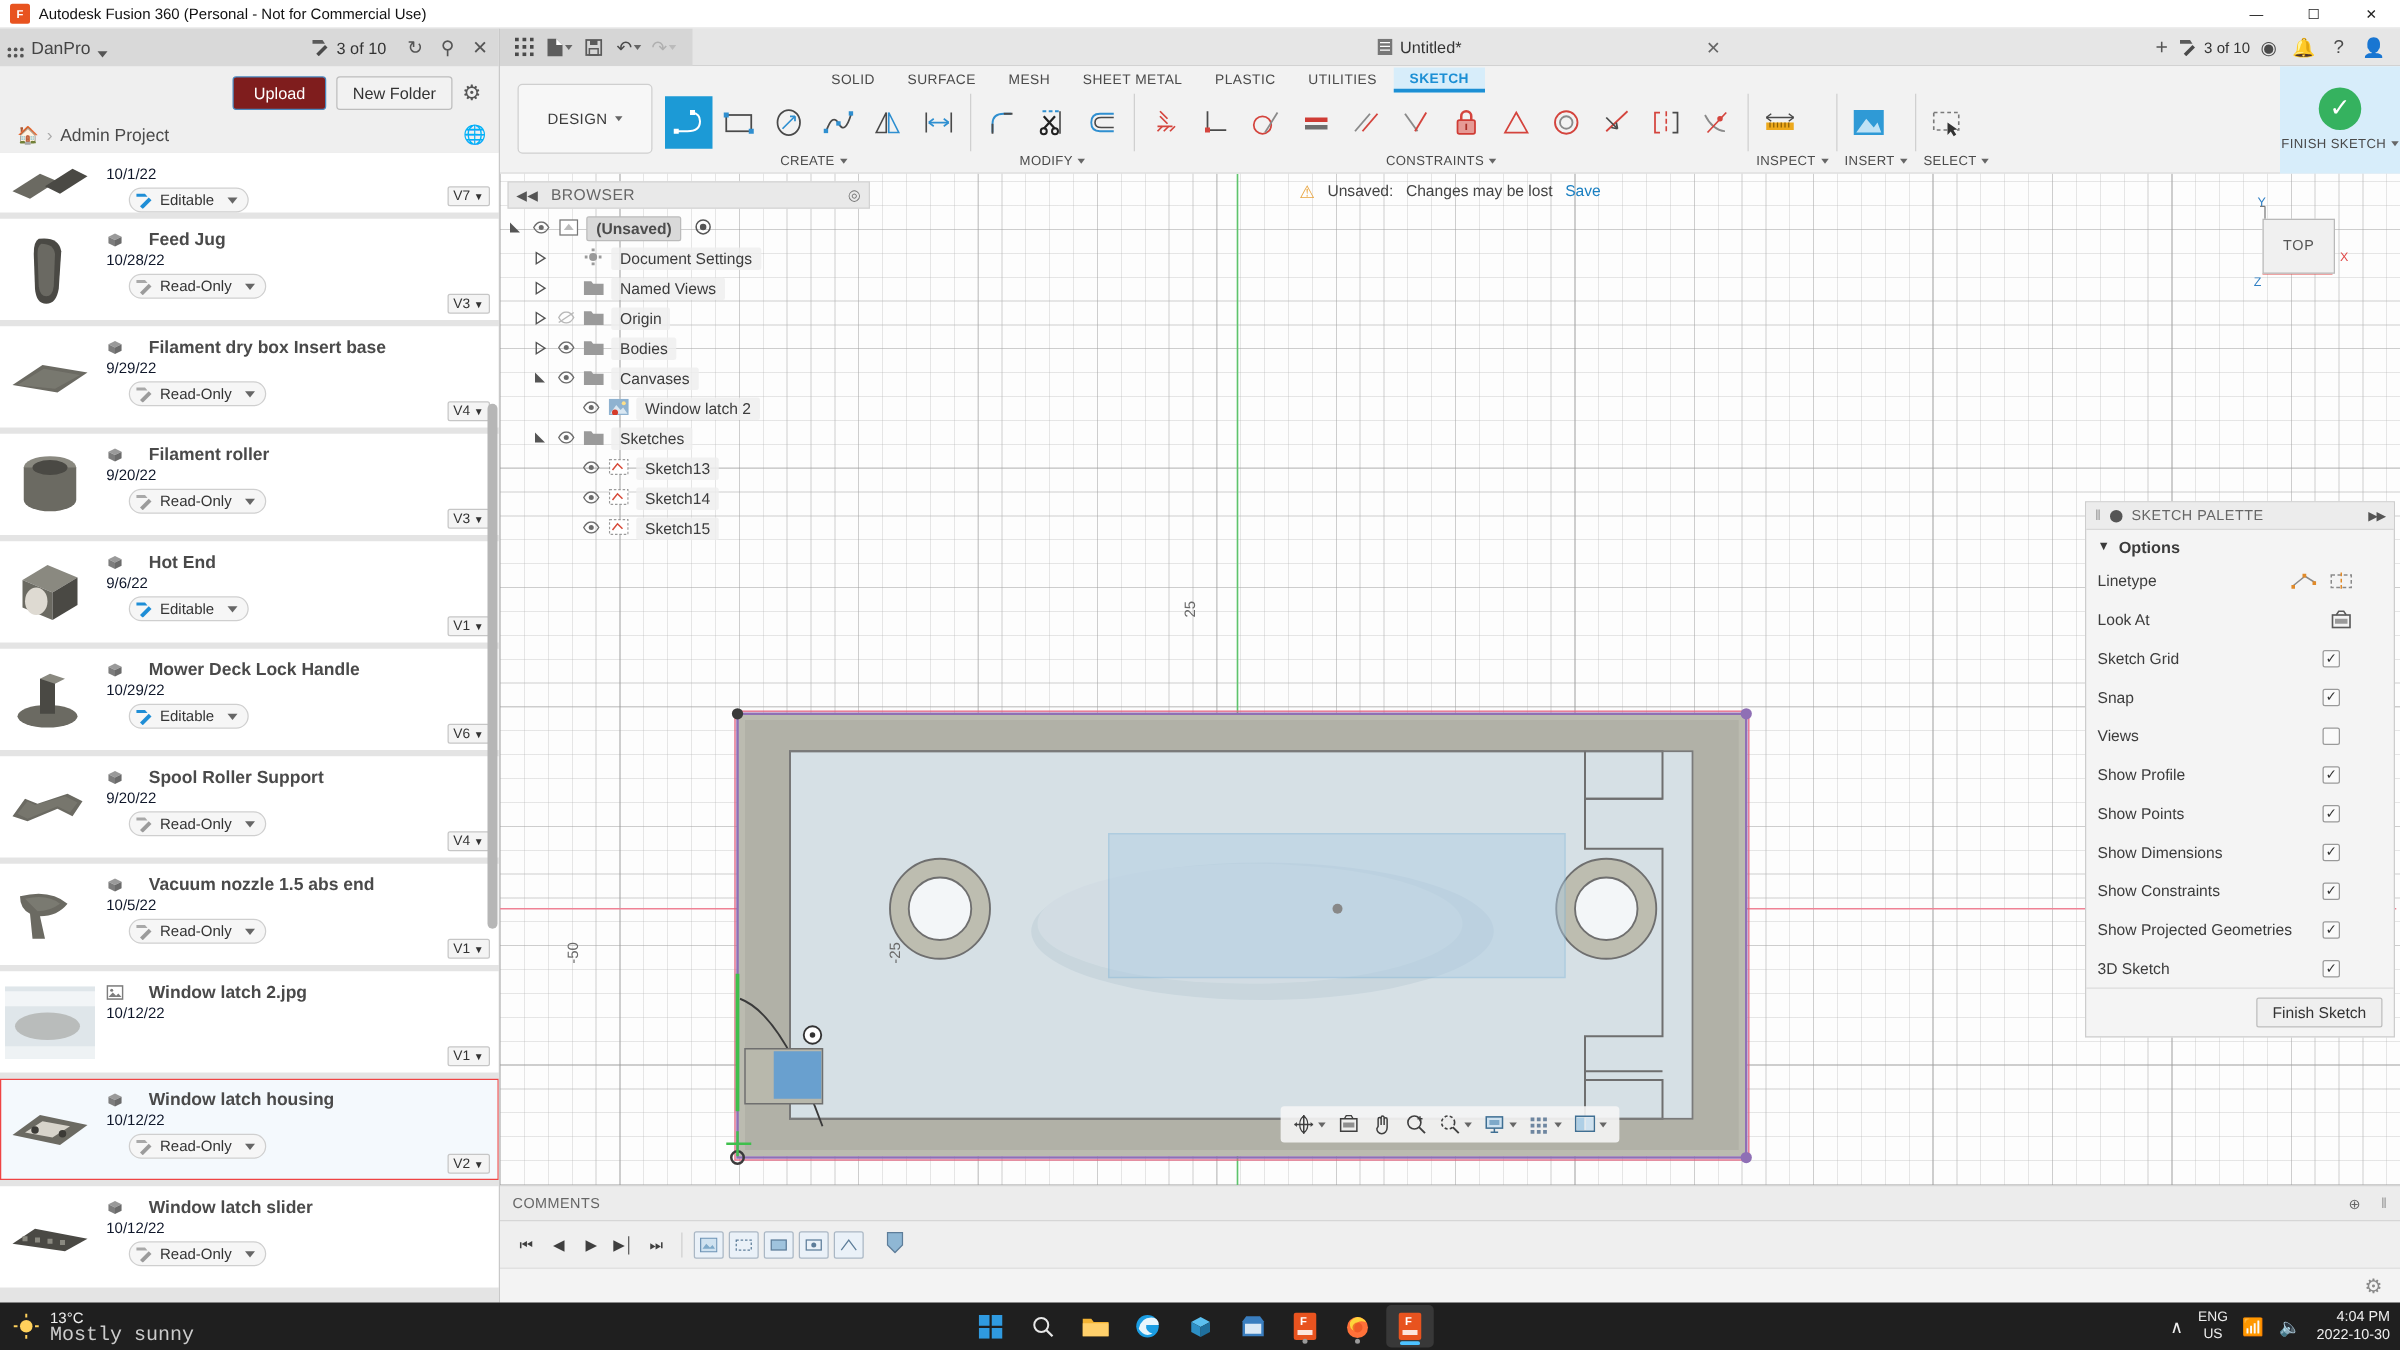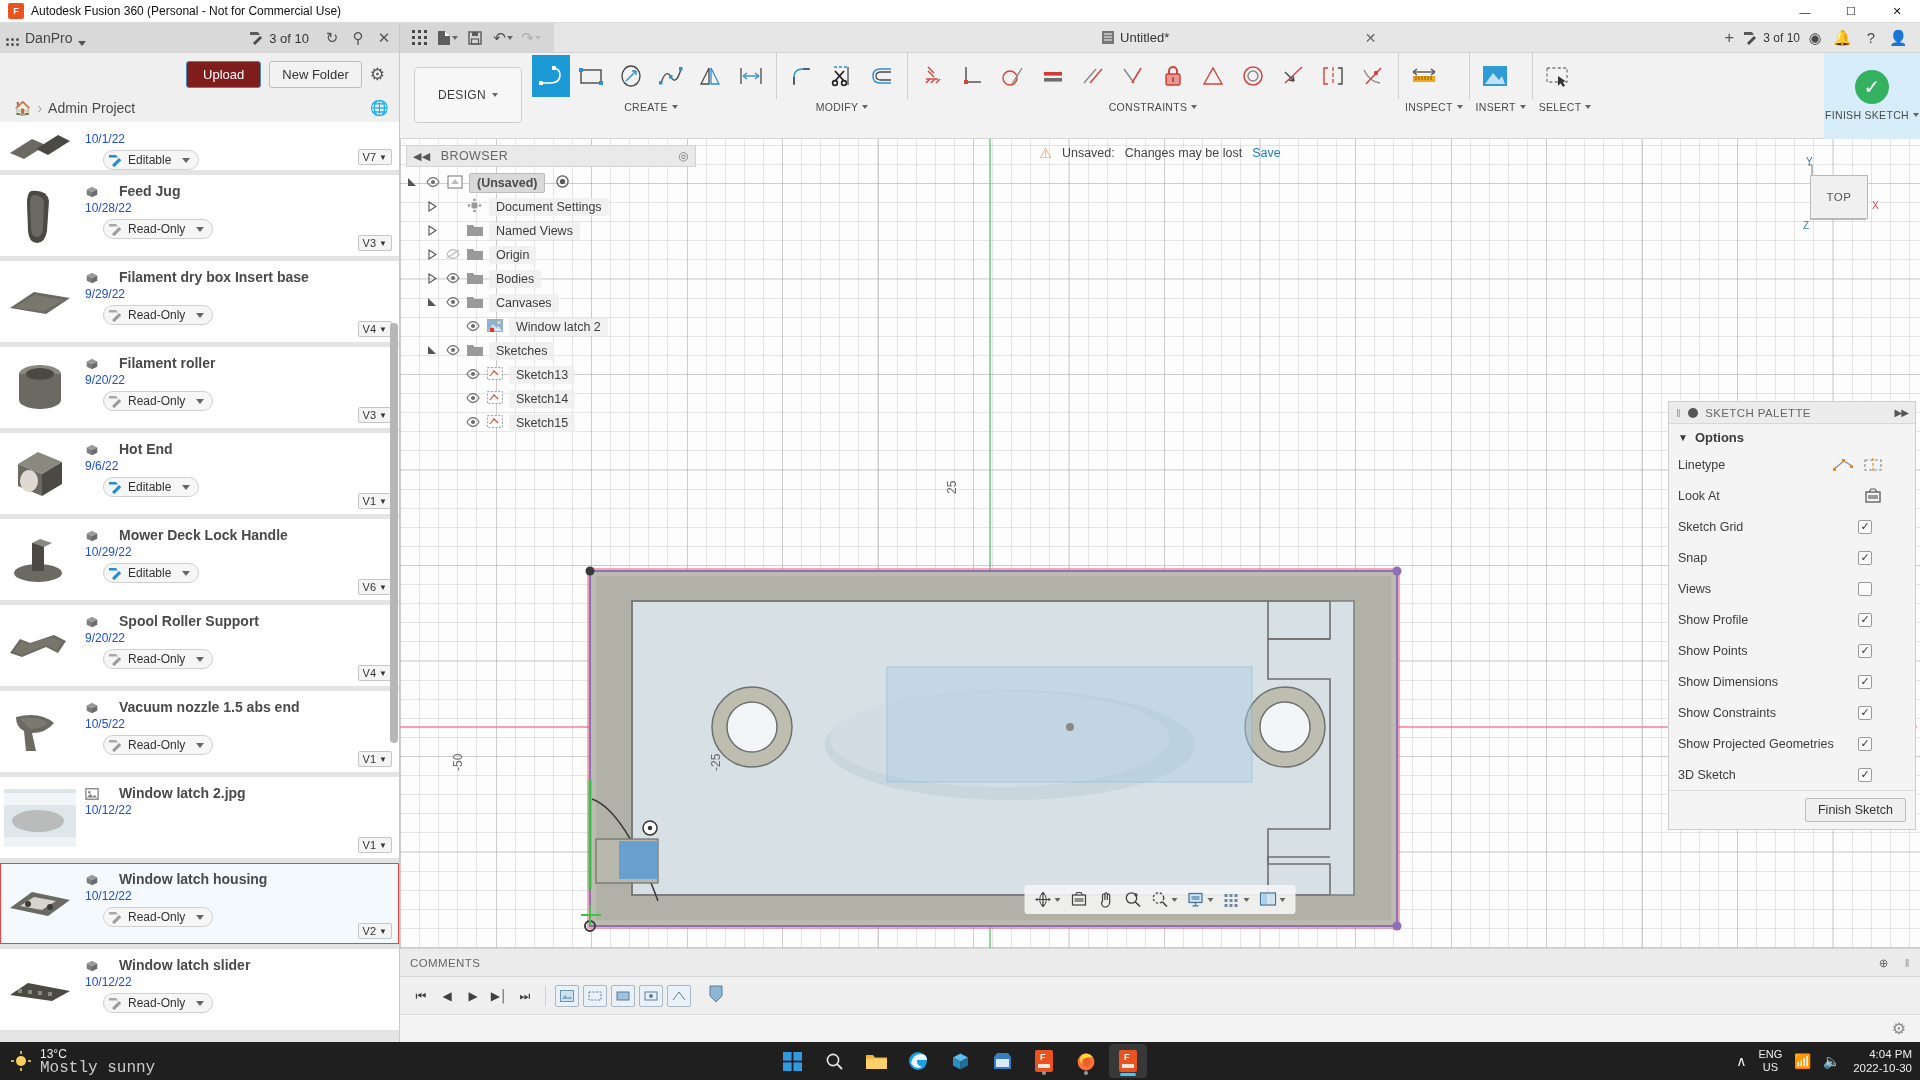--- a/index.html
+++ b/index.html
@@ -65,21 +65,21 @@
   .filelist { flex:1; overflow:hidden; position:relative; background:#e4e4e4; }
   .file-row { display:flex; background:#fff; margin-bottom:5px; height:81px; align-items:stretch;
               border:1px solid transparent; }
   .file-row.selected { border:1px solid #ef4444; background:#f4f9fd; }
   .thumb { width:78px; min-width:78px; display:flex; align-items:center; justify-content:center;
            overflow:hidden; }
   .thumb svg { display:block; }
   .f-info { flex:1; padding:7px 6px 0 6px; position:relative; }
   .f-name { display:flex; align-items:flex-end; gap:20px; font-size:14px; font-weight:bold;
             color:#4a4a4a; }
-  .f-date { font-size:12px; color:#1d4ed8; margin-top:2px; }
+  .f-date { font-size:12px; color:#0f172a; margin-top:2px; }
   .f-badge { margin-top:4px; margin-left:18px; display:inline-flex; align-items:center; gap:5px;
              border:1px solid #cfcfcf; border-radius:11px; padding:2px 8px 2px 5px;
              background:#f6f6f6; font-size:12px; color:#333; }
   .f-badge .cap { width:0;height:0;border-left:4px solid transparent;border-right:4px solid transparent;
                   border-top:5px solid #666; margin-left:6px;}
   .f-ver { position:absolute; right:6px; bottom:4px; border:1px solid #c6c6c6; background:#f4f4f4;
            border-radius:2px; font-size:11px; padding:1px 4px; display:flex; align-items:center; gap:3px;
            color:#333; }
   .dp-scroll { position:absolute; right:1px; width:8px; background:#b6b6b6; border-radius:4px; }
   .cube-ico { width:14px; height:14px; }
@@ -688,20 +688,29 @@
       </div>
     </div>
 
     <div class="ribbon">
       <div class="design-btn">
         <span>DESIGN</span>
         <span class="mini-caret"></span>
       </div>
 
       <div style="flex:1; display:flex; flex-direction:column; height:86px;">
+        <div class="rgroup-tabs" style="padding-left:120px;" id="ribbon-tabs">
+            <div class="rtab">SOLID</div>
+            <div class="rtab">SURFACE</div>
+            <div class="rtab">MESH</div>
+            <div class="rtab">SHEET METAL</div>
+            <div class="rtab">PLASTIC</div>
+            <div class="rtab">UTILITIES</div>
+            <div class="rtab active">SKETCH</div>
+          </div>
         <div style="display:flex; align-items:flex-start;" id="ribbon-groups">
             <div class="rgroup" style="height: auto;">
               <div class="ricons">
                 <div class="ricon sel">
                   <svg width="26" height="24" viewBox="0 0 26 24">
                     <path d="M3 19 H12 Q22 19 22 11 Q22 5 16 4" fill="none" stroke="#fff" stroke-width="1.6"></path>
                     <rect x="1" y="17" width="4" height="4" fill="#fff"></rect>
                     <rect x="14" y="2" width="4" height="4" fill="#fff"></rect>
                   </svg>
                 </div>

